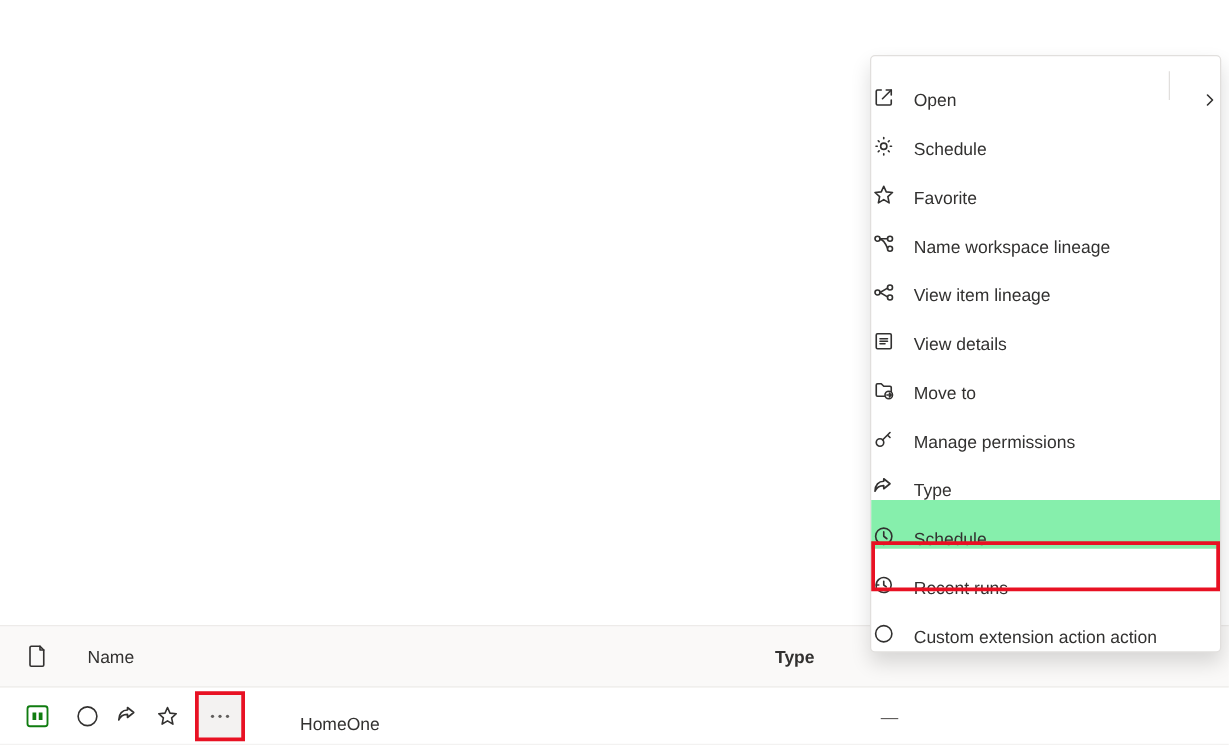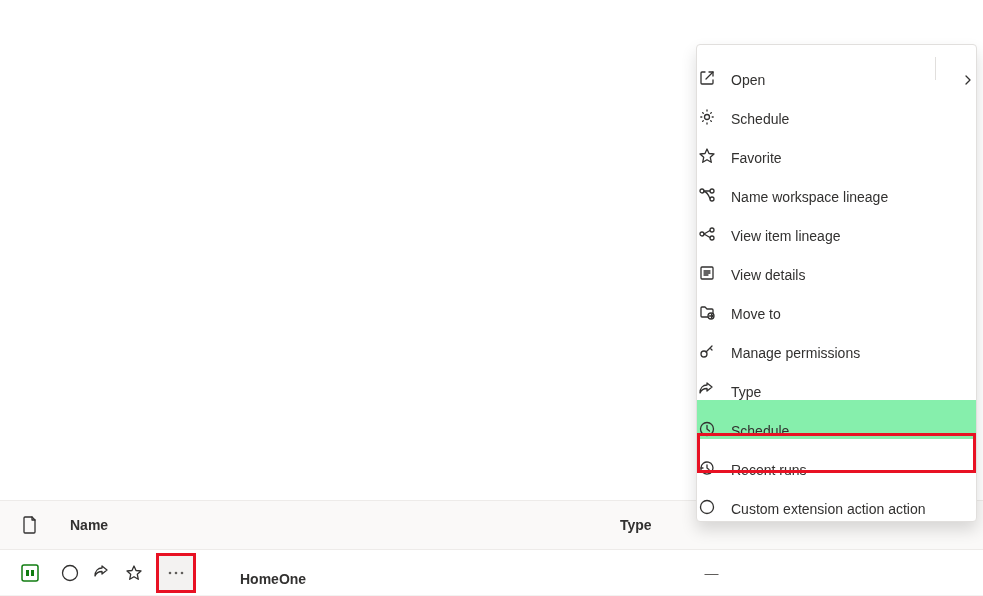--- a/index.html
+++ b/index.html
@@ -39,21 +39,21 @@
       background: #faf9f8;
     }
     .col-icon {
       width: 60px;
       display: flex;
       justify-content: center;
       align-items: center;
     }
     .col-name {
       flex: 0 0 380px;
-      font-weight: 700;
+      font-weight: 400;
       padding-left: 10px;
     }
     .col-actions {
       flex: 0 0 180px;
     }
     .col-type {
       flex: 0 0 200px;
       font-weight: 600;
     }
     .col-owner {
@@ -63,21 +63,21 @@
     .table-row {
       display: flex;
       align-items: center;
       height: 46px;
       border-bottom: 1px solid #f3f2f1;
     }
     .table-row .col-name {
       font-weight: 400;
     }
     .table-row .col-type {
-      font-weight: 700;
+      font-weight: 400;
       margin-top: 12px;
     }
     .row-actions {
       display: flex;
       gap: 12px;
       align-items: center;
     }
     .row-action-icon {
       width: 20px;
       height: 20px;

